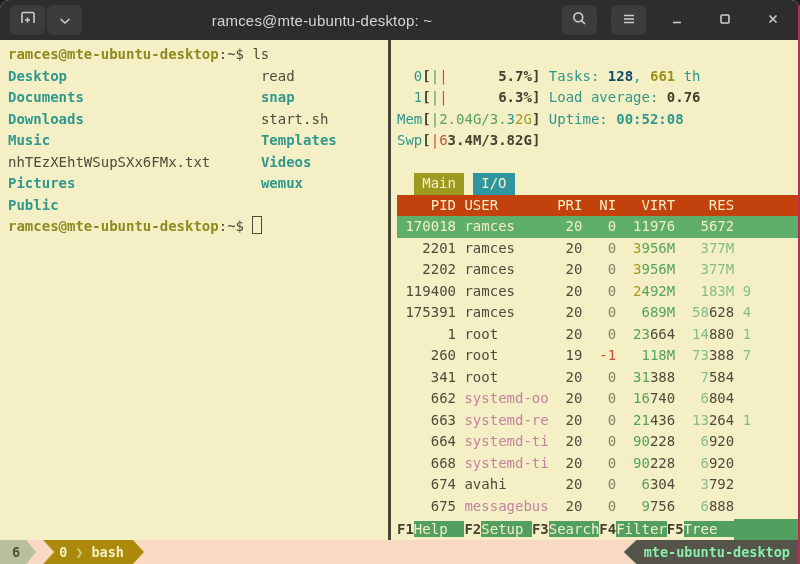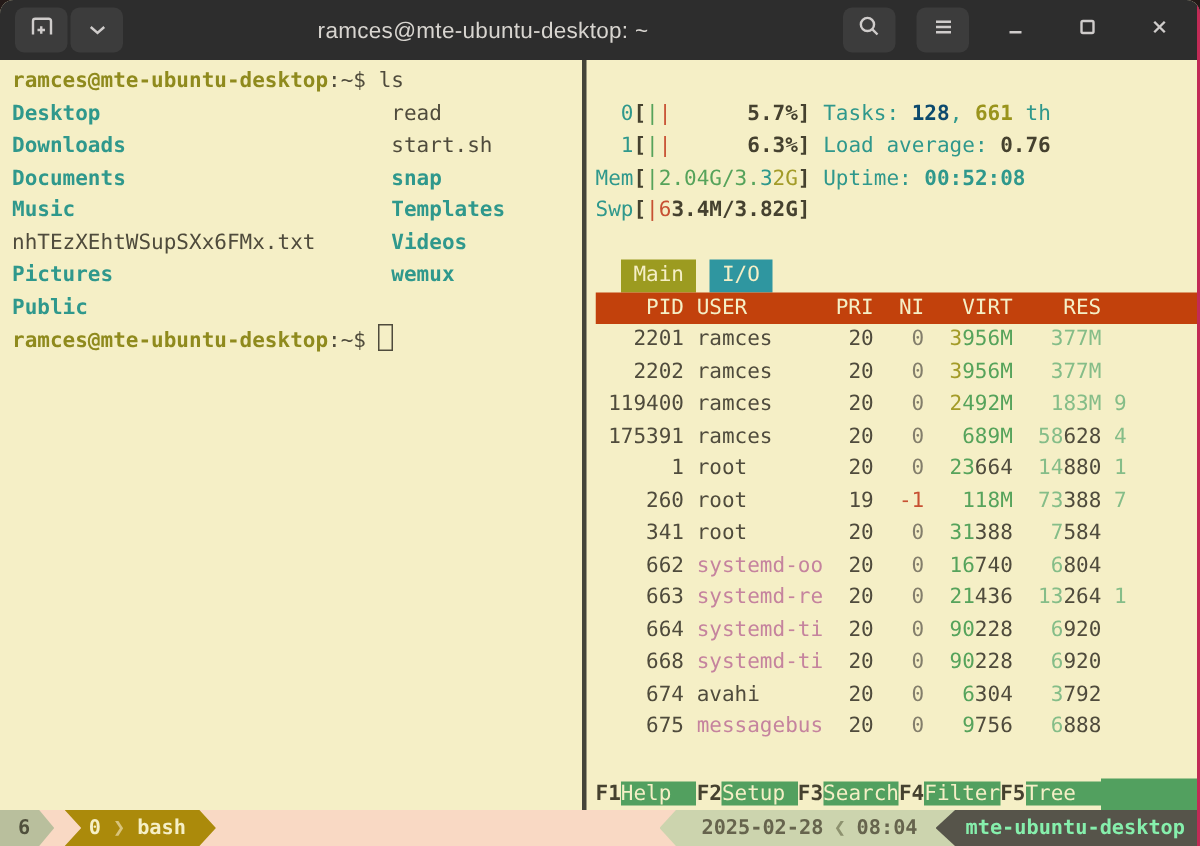--- a/index.html
+++ b/index.html
@@ -130,22 +130,22 @@
       </div>
     </div>
   </div>
 
   <div id="term" class="mono">
 
     <div id="left-pane">
       <div class="line"><span class="c-ol">ramces@mte-ubuntu-desktop</span><span class="c-d">:~$ </span><span class="c-d">ls</span></div>
       <div>
           <div class="line"><span class="ls-dir">Desktop                       </span><span class="ls-file">read</span></div>
+          <div class="line"><span class="ls-dir">Documents                     </span><span class="ls-dir">snap</span></div>
           <div class="line"><span class="ls-dir">Downloads                     </span><span class="ls-file">start.sh</span></div>
-          <div class="line"><span class="ls-dir">Documents                     </span><span class="ls-dir">snap</span></div>
           <div class="line"><span class="ls-dir">Music                         </span><span class="ls-dir">Templates</span></div>
           <div class="line"><span class="ls-file">nhTEzXEhtWSupSXx6FMx.txt      </span><span class="ls-dir">Videos</span></div>
           <div class="line"><span class="ls-dir">Pictures                      </span><span class="ls-dir">wemux</span></div>
           <div class="line"><span class="ls-dir">Public                        </span></div>
         </div>
       <div class="line"><span class="c-ol">ramces@mte-ubuntu-desktop</span><span class="c-d">:~$ </span><span class="cursor"></span></div>
     </div>
 
     <div id="divider"></div>
 
@@ -154,20 +154,21 @@
       <div>
           <div class="line"><span class="c-t">  0</span><span class="c-db">[</span><span class="c-g">|</span><span class="c-r">|</span><span>      </span><span class="c-db">5.7%</span><span class="c-db">]</span><span> </span><span class="c-t">Tasks: </span><span class="c-tgb">128</span><span class="c-t">, </span><span class="c-yb">661</span><span class="c-t"> th</span></div>
           <div class="line"><span class="c-t">  1</span><span class="c-db">[</span><span class="c-g">|</span><span class="c-r">|</span><span>      </span><span class="c-db">6.3%</span><span class="c-db">]</span><span> </span><span class="c-t">Load average: </span><span class="c-db">0.76</span></div>
           <div class="line"><span class="c-t">Mem</span><span class="c-db">[</span><span class="c-g">|</span><span class="c-g">2.04G/3.</span><span class="c-t">3</span><span class="c-y">2G</span><span class="c-db">]</span><span> </span><span class="c-t">Uptime: </span><span class="c-tb">00:52:08</span></div>
           <div class="line"><span class="c-t">Swp</span><span class="c-db">[</span><span class="c-r">|6</span><span class="c-db">3.4M/3.82G</span><span class="c-db">]</span></div>
         </div>
       <div class="line"></div>
       <div class="line tabline"><span class="tab tab-main">Main</span><span class="tab tab-io">I/O</span></div>
       <div class="line hdr">    PID USER       PRI  NI   VIRT    RES</div>
       <div>
+          <div class="prow sel"><span class="c-d"> 170018 </span><span class="c-d">ramces     </span><span class="c-d"> 20 </span><span class="c-d">  </span><span class="c-n">0</span><span> </span><span class="c-d"> </span><span class="c-d">11976</span><span> </span><span class="c-d">  </span><span class="c-d">5672</span></div>
           <div class="prow"><span class="c-d">   2201 </span><span class="c-d">ramces     </span><span class="c-d"> 20 </span><span class="c-d">  </span><span class="c-n">0</span><span> </span><span class="c-d"> </span><span class="c-y">3</span><span class="c-g">956M</span><span> </span><span class="c-d">  </span><span class="c-lg">377M</span></div>
           <div class="prow"><span class="c-d">   2202 </span><span class="c-d">ramces     </span><span class="c-d"> 20 </span><span class="c-d">  </span><span class="c-n">0</span><span> </span><span class="c-d"> </span><span class="c-y">3</span><span class="c-g">956M</span><span> </span><span class="c-d">  </span><span class="c-lg">377M</span></div>
           <div class="prow"><span class="c-d"> 119400 </span><span class="c-d">ramces     </span><span class="c-d"> 20 </span><span class="c-d">  </span><span class="c-n">0</span><span> </span><span class="c-d"> </span><span class="c-y">2</span><span class="c-g">492M</span><span> </span><span class="c-d">  </span><span class="c-lg">183M</span><span class="c-lg"> 9</span></div>
           <div class="prow"><span class="c-d"> 175391 </span><span class="c-d">ramces     </span><span class="c-d"> 20 </span><span class="c-d">  </span><span class="c-n">0</span><span> </span><span class="c-d">  </span><span class="c-g">689M</span><span> </span><span class="c-d"> </span><span class="c-lg">58</span><span class="c-d">628</span><span class="c-lg"> 4</span></div>
           <div class="prow"><span class="c-d">      1 </span><span class="c-d">root       </span><span class="c-d"> 20 </span><span class="c-d">  </span><span class="c-n">0</span><span> </span><span class="c-d"> </span><span class="c-g">23</span><span class="c-d">664</span><span> </span><span class="c-d"> </span><span class="c-lg">14</span><span class="c-d">880</span><span class="c-lg"> 1</span></div>
           <div class="prow"><span class="c-d">    260 </span><span class="c-d">root       </span><span class="c-d"> 19 </span><span class="c-d"> </span><span class="c-r">-1</span><span> </span><span class="c-d">  </span><span class="c-g">118M</span><span> </span><span class="c-d"> </span><span class="c-lg">73</span><span class="c-d">388</span><span class="c-lg"> 7</span></div>
           <div class="prow"><span class="c-d">    341 </span><span class="c-d">root       </span><span class="c-d"> 20 </span><span class="c-d">  </span><span class="c-n">0</span><span> </span><span class="c-d"> </span><span class="c-g">31</span><span class="c-d">388</span><span> </span><span class="c-d">  </span><span class="c-lg">7</span><span class="c-d">584</span></div>
           <div class="prow"><span class="c-d">    662 </span><span class="c-pk">systemd-oo </span><span class="c-d"> 20 </span><span class="c-d">  </span><span class="c-n">0</span><span> </span><span class="c-d"> </span><span class="c-g">16</span><span class="c-d">740</span><span> </span><span class="c-d">  </span><span class="c-lg">6</span><span class="c-d">804</span></div>
           <div class="prow"><span class="c-d">    663 </span><span class="c-pk">systemd-re </span><span class="c-d"> 20 </span><span class="c-d">  </span><span class="c-n">0</span><span> </span><span class="c-d"> </span><span class="c-g">21</span><span class="c-d">436</span><span> </span><span class="c-d"> </span><span class="c-lg">13</span><span class="c-d">264</span><span class="c-lg"> 1</span></div>
           <div class="prow"><span class="c-d">    664 </span><span class="c-pk">systemd-ti </span><span class="c-d"> 20 </span><span class="c-d">  </span><span class="c-n">0</span><span> </span><span class="c-d"> </span><span class="c-g">90</span><span class="c-d">228</span><span> </span><span class="c-d">  </span><span class="c-lg">6</span><span class="c-d">920</span></div>
@@ -183,25 +184,20 @@
   <div id="statusbar" class="mono">
     <div class="seg" id="seg-session">
         <span>6</span>
       </div>
     <div class="seg" id="seg-window">
         <span>0</span>
         <span class="sep">❯</span>
         <span>bash</span>
       </div>
     <div id="status-right">
-      <div id="seg-datetime">
-          <span>2025-02-28</span>
-          <span class="sep">❮</span>
-          <span>08:04</span>
-        </div>
       <div id="seg-host">
           <span>mte-ubuntu-desktop</span>
         </div>
     </div>
   </div>
 
   <div id="edge-line"></div>
 </div>
 
 </body></html>

